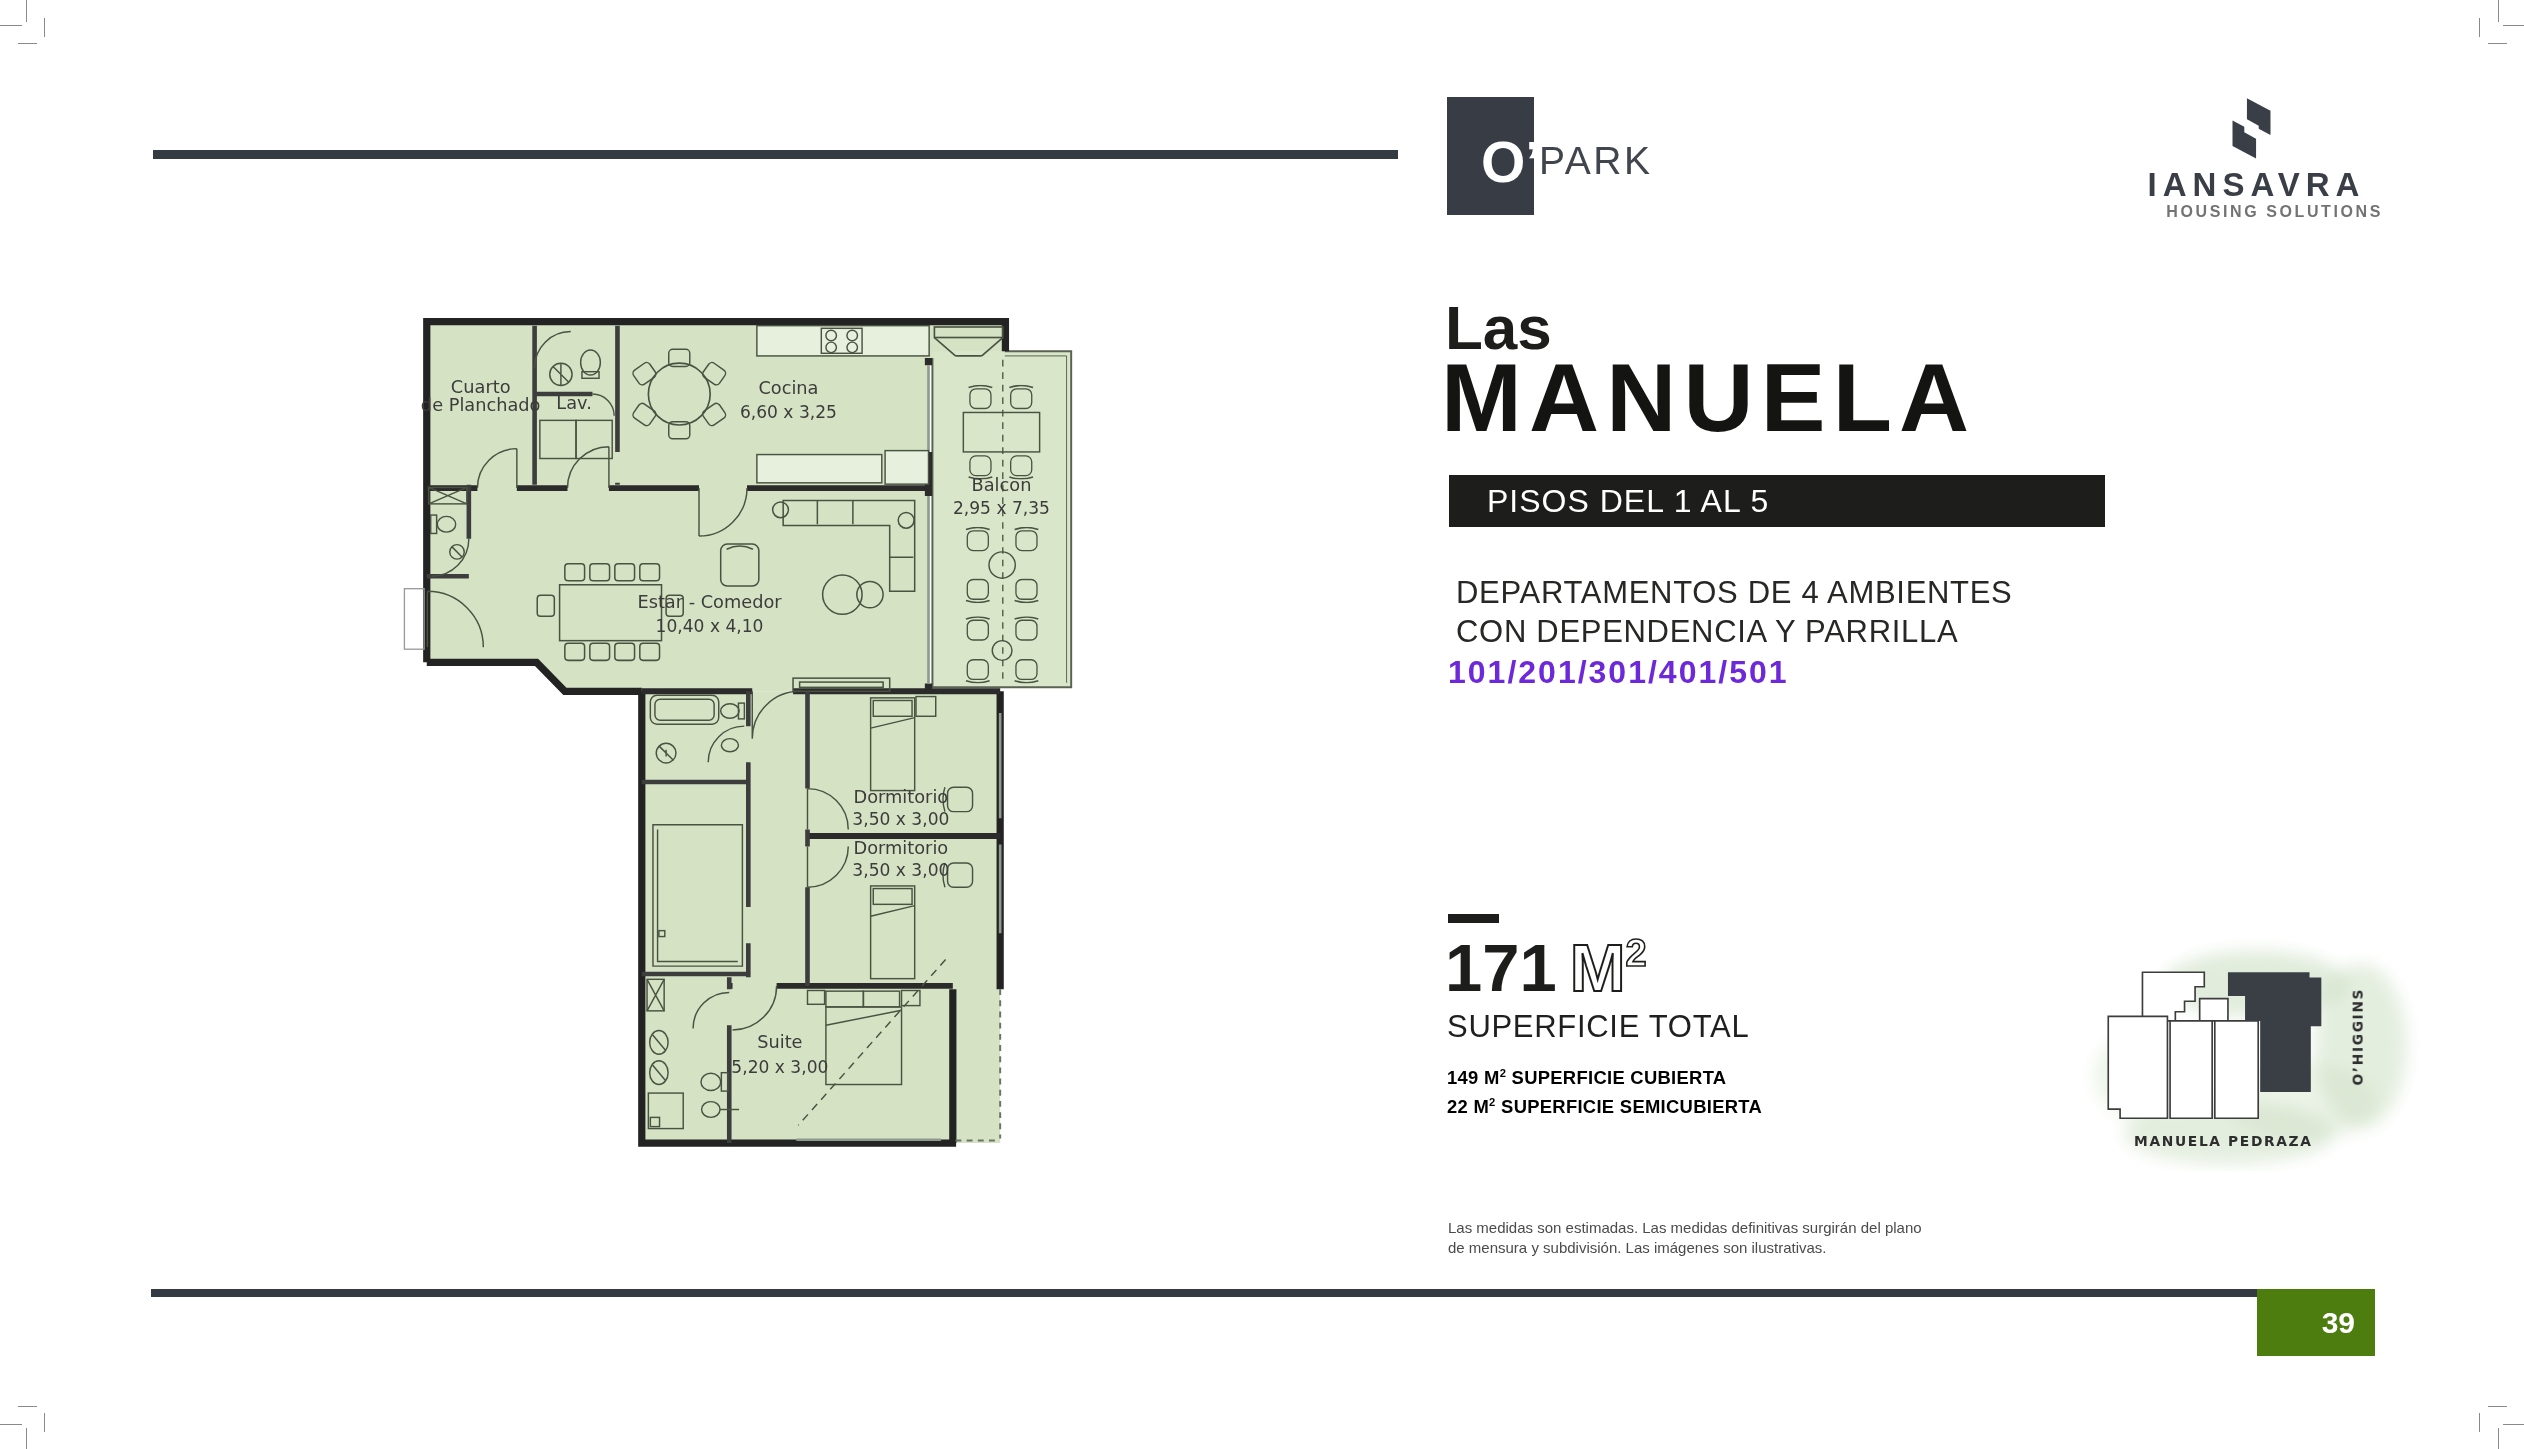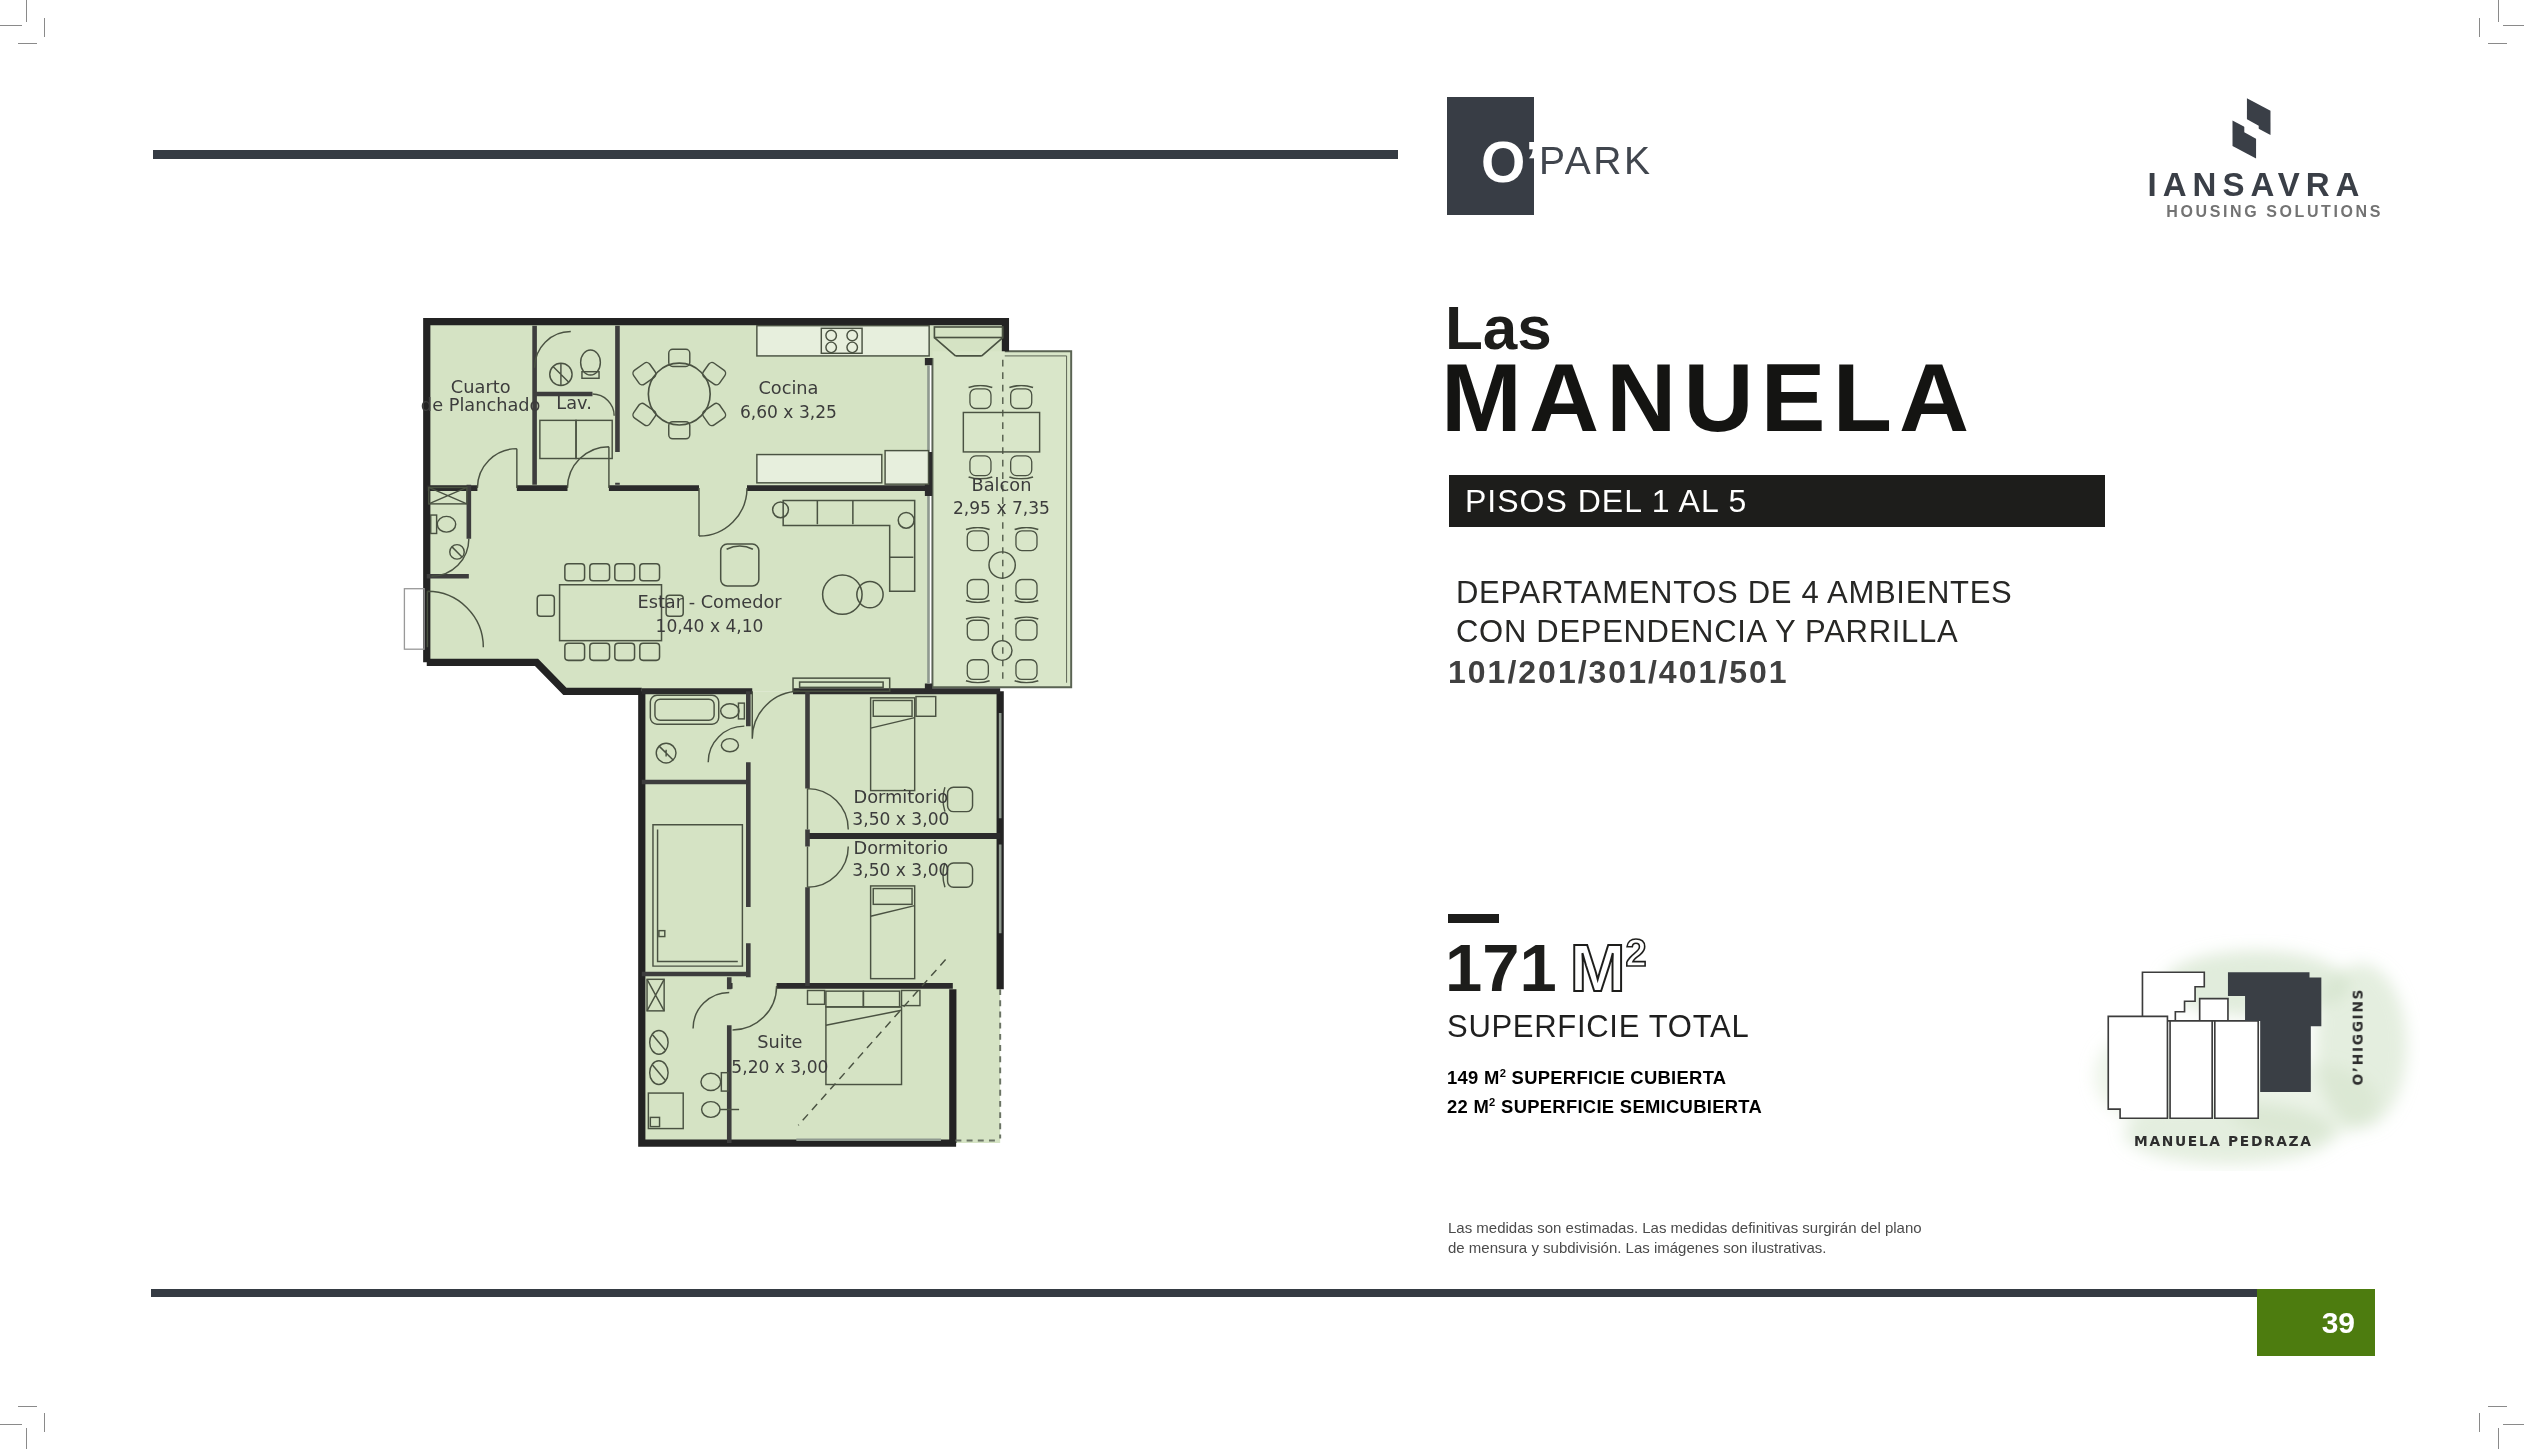--- a/index.html
+++ b/index.html
@@ -14,23 +14,23 @@
   .opark-park{position:absolute;left:1539px;top:139px;font-size:39px;font-weight:400;color:#41464e;letter-spacing:2.6px;}
   .iansavra-name{position:absolute;left:2130px;top:166px;width:253px;text-align:center;
                  font-size:33px;font-weight:700;color:#3a3f47;letter-spacing:6px;}
   .iansavra-tag{position:absolute;left:2130px;top:203px;width:253px;text-align:right;
                 font-size:16px;font-weight:700;color:#737373;letter-spacing:2.6px;}
   
   .h-las{position:absolute;left:1445px;top:292px;font-size:62px;font-weight:700;color:#1d1d1b;}
   .h-title{position:absolute;left:1441px;top:342px;font-size:97px;font-weight:700;color:#141412;letter-spacing:7.2px;}
   .banner{position:absolute;left:1449px;top:475px;width:656px;height:52px;background:#1d1d1b;
           display:flex;align-items:center;}
-  .banner span{color:#fff;font-size:32px;letter-spacing:1px;padding-left:16px;}
+  .banner span{color:#fff;font-size:32px;letter-spacing:1px;padding-left:38px;}
   .desc{position:absolute;left:1456px;top:573px;font-size:31px;line-height:39px;color:#272725;letter-spacing:0.7px;}
-  .desc-units{position:absolute;left:1448px;top:654px;font-size:32px;font-weight:700;color:#404040;letter-spacing:2px;}
+  .desc-units{position:absolute;left:1448px;top:654px;font-size:32px;font-weight:700;color:#6d28d9;letter-spacing:2px;}
   .dash{position:absolute;left:1448px;top:914px;width:51px;height:9.2px;background:#1d1d1b;}
   .total{position:absolute;left:1445px;top:934px;display:flex;align-items:flex-start;}
   .total .num{font-size:67px;font-weight:700;color:#1d1d1b;line-height:1;}
   .total .m2{margin-left:13px;font-size:67px;font-weight:700;line-height:1;color:#fff;
              -webkit-text-stroke:2px #1d1d1b;}
   .total .m2 sup{font-size:38px;-webkit-text-stroke:1.6px #1d1d1b;vertical-align:25px;}
   .sup-label{position:absolute;left:1447px;top:1009px;font-size:31px;color:#1f1f1f;letter-spacing:0.7px;}
   .sup-items{position:absolute;left:1447px;top:1061px;font-size:18.4px;font-weight:700;color:#000000;line-height:24px;letter-spacing:0.3px;}
   .sup-items sup{font-size:11.2px;}
   .disclaimer{position:absolute;left:1448px;top:1218px;font-size:15px;line-height:20.4px;color:#4b4b4b;}

